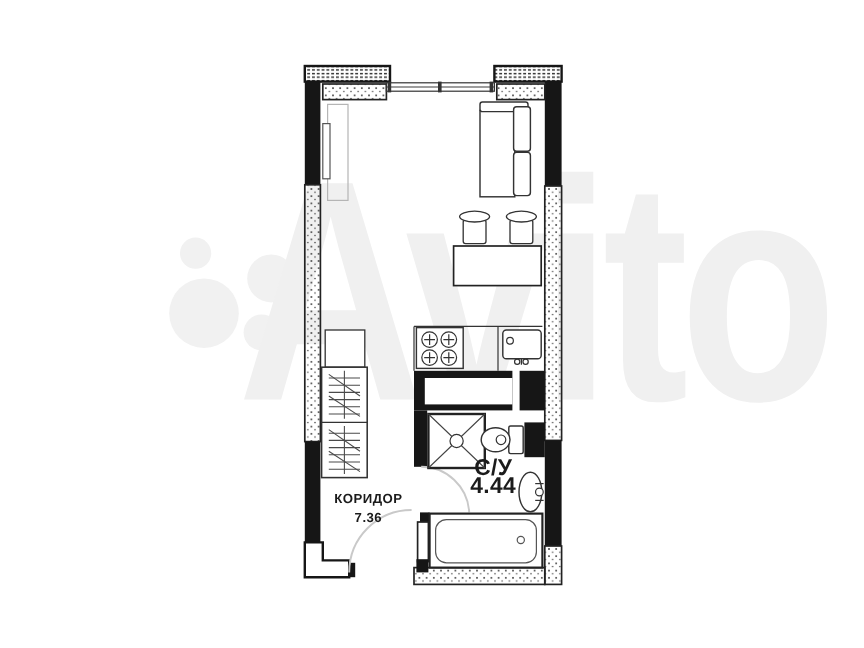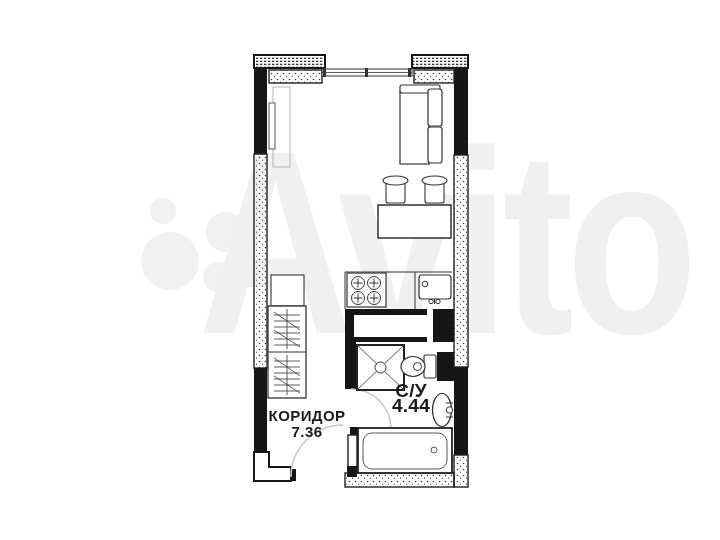--- a/index.html
+++ b/index.html
@@ -20,21 +20,21 @@
   .wm-c1 { left:150px; top:198px; width:26px; height:26px; }
   .wm-c2 { left:141px; top:232px; width:58px; height:58px; }
   .wm-c3 { left:206px; top:212px; width:40px; height:40px; }
   .wm-c4 { left:203px; top:262px; width:30px; height:30px; }
   
   .plan-svg { position:absolute; inset:0; z-index:2; }
   
   .labels { position:absolute; inset:0; z-index:3; }
   .lbl { position:absolute; color:#1b1b1b; font-weight:700; text-align:center; }
   .lbl-living  { left:242px; top:103px; width:220px; font-size:15.5px; line-height:15.5px; letter-spacing:0.4px; }
-  .lbl-corridor{ left:247px; top:408px; width:120px; font-size:15px;  line-height:16px;   letter-spacing:0.4px; }
+  .lbl-corridor{ left:247px; top:408px; width:120px; font-size:11px;  line-height:16px;   letter-spacing:0.4px; }
   .lbl-bath    { left:361px; top:383px; width:100px; font-size:19px;  line-height:15px;   letter-spacing:0.3px;text-align:center; }
 </style>
 </head>
 <body>
 
 <div class="stage">
 
   <div class="wm">
     <div class="wm-c wm-c1"></div>
     <div class="wm-c wm-c2"></div>

